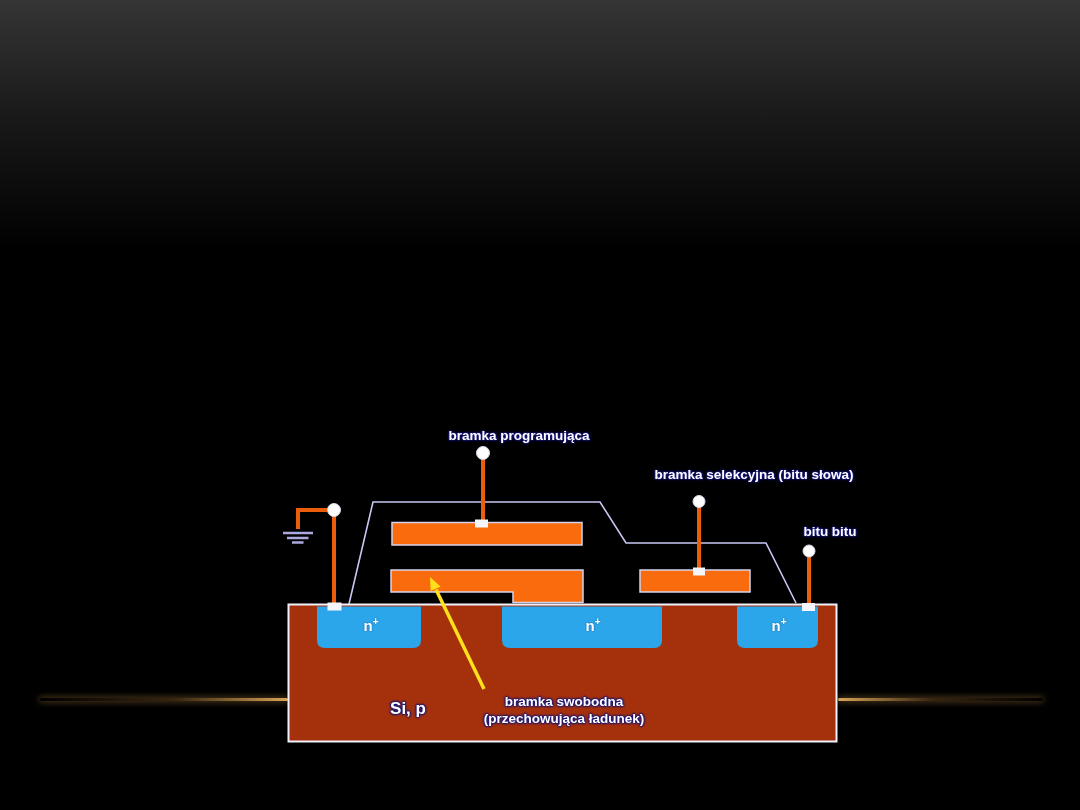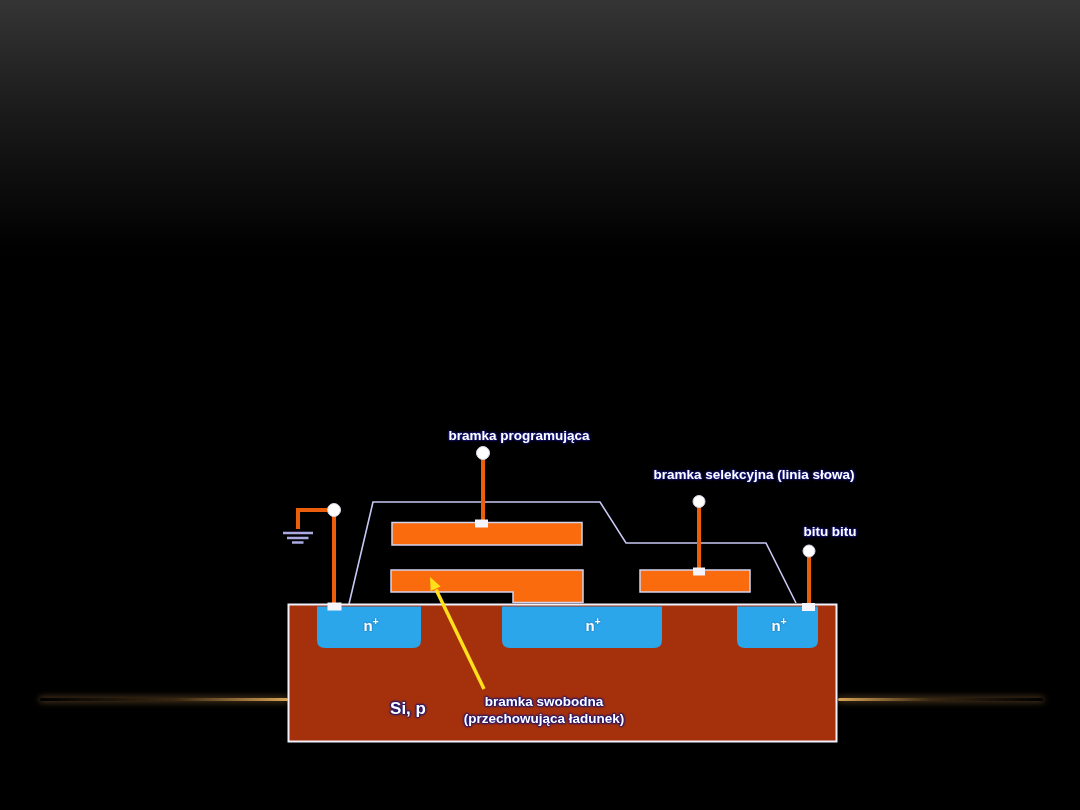--- a/index.html
+++ b/index.html
@@ -82,25 +82,25 @@
     <circle cx="483" cy="453" r="6.5" fill="#FFFFFF" stroke="#D8D8EE" stroke-width="1"></circle>
     <circle cx="699" cy="501.5" r="6" fill="#FFFFFF" stroke="#D8D8EE" stroke-width="1"></circle>
     <circle cx="809" cy="551" r="6" fill="#FFFFFF" stroke="#D8D8EE" stroke-width="1"></circle>
 
     <line x1="484" y1="689" x2="436" y2="589.5" stroke="#FFE01A" stroke-width="3.5"></line>
     <polygon points="430,577 440.6,586.4 430.7,591.1" fill="#FFE01A"></polygon>
   </svg>
 
   <div class="lbl" style="left:495px;top:428px;">bramka programująca</div>
 
-  <div class="lbl" style="left:730px;top:467px;">bramka selekcyjna (linia słowa)</div>
+  <div class="lbl" style="left:730px;top:467px;">bramka selekcyjna (bitu słowa)</div>
 
   <div class="lbl" style="left:806px;top:524px;">bitu bitu</div>
 
-  <div class="lbl lbl-two-line" style="left:520px;top:693px;">
+  <div class="lbl lbl-two-line" style="left:540px;top:693px;">
     <div>bramka swobodna</div>
     <div>(przechowująca ładunek)</div>
   </div>
 
   <div class="lbl lbl-sip" style="left:384px;top:680px;margin-top:20px;">Si, p</div>
 
   <div class="nplus" style="left:371px;top:618px;"><span>n</span><sup>+</sup></div>
 
   <div class="nplus" style="left:593px;top:618px;"><span>n</span><sup>+</sup></div>
 

